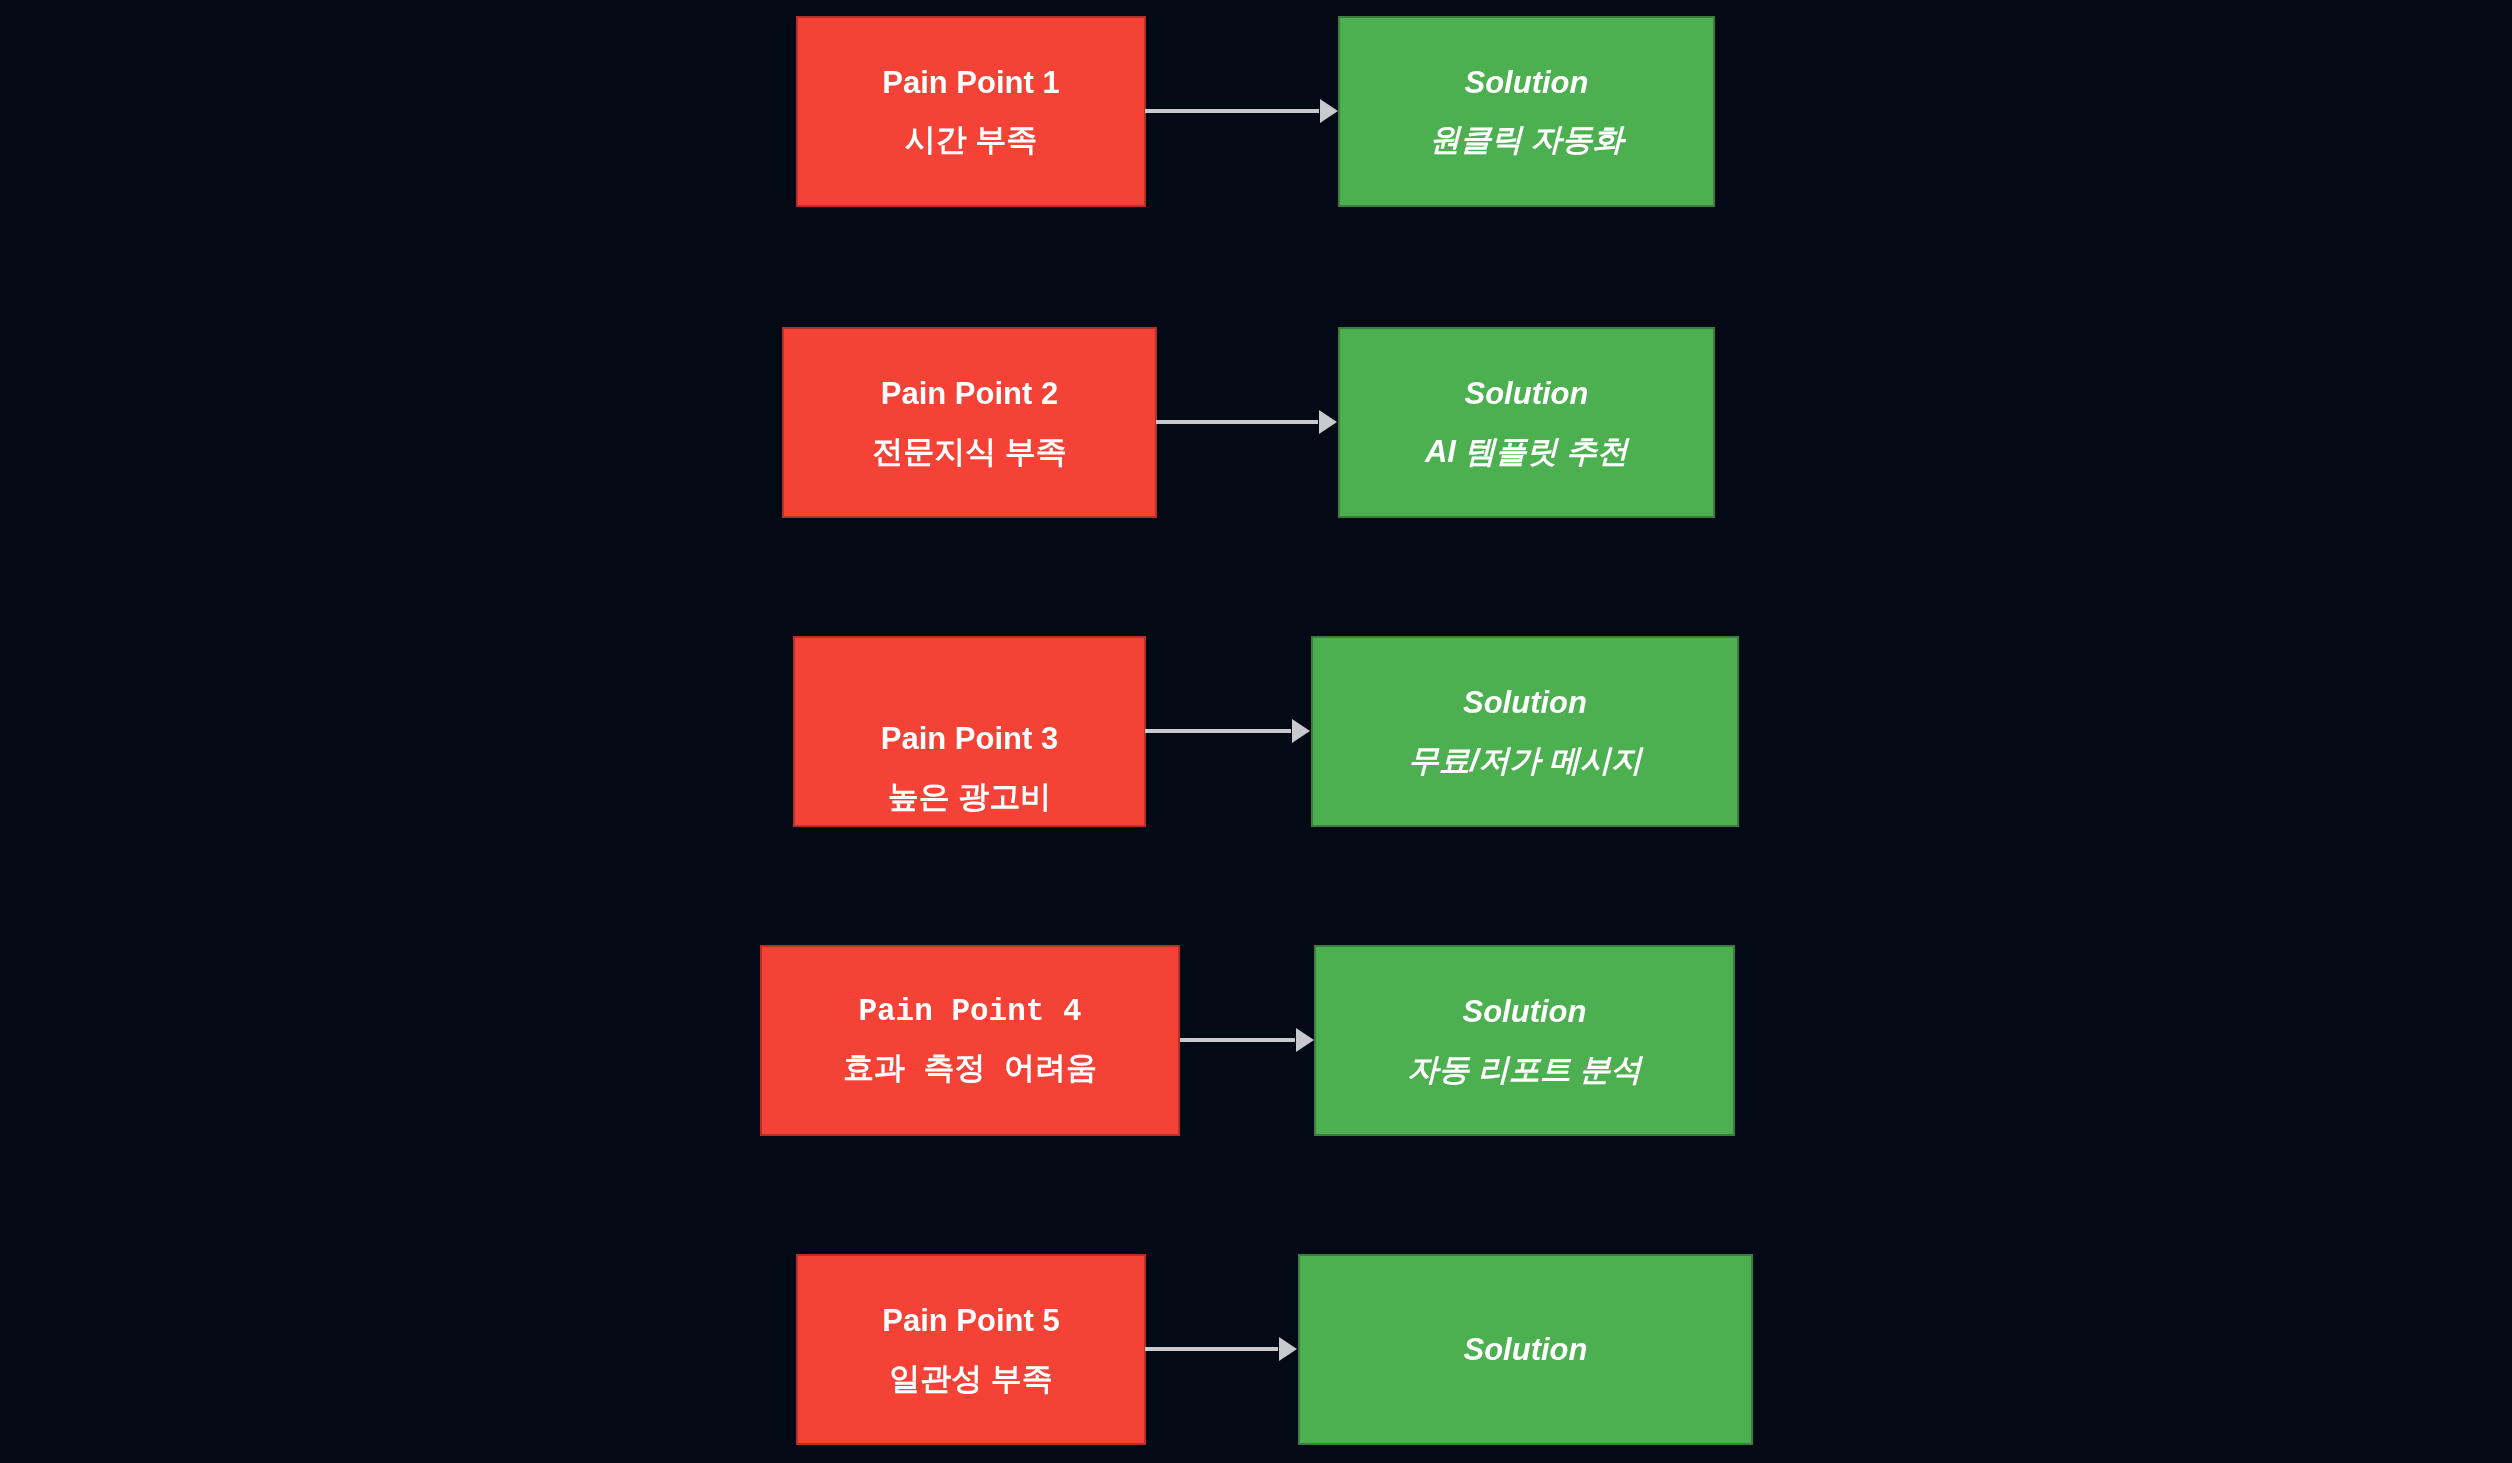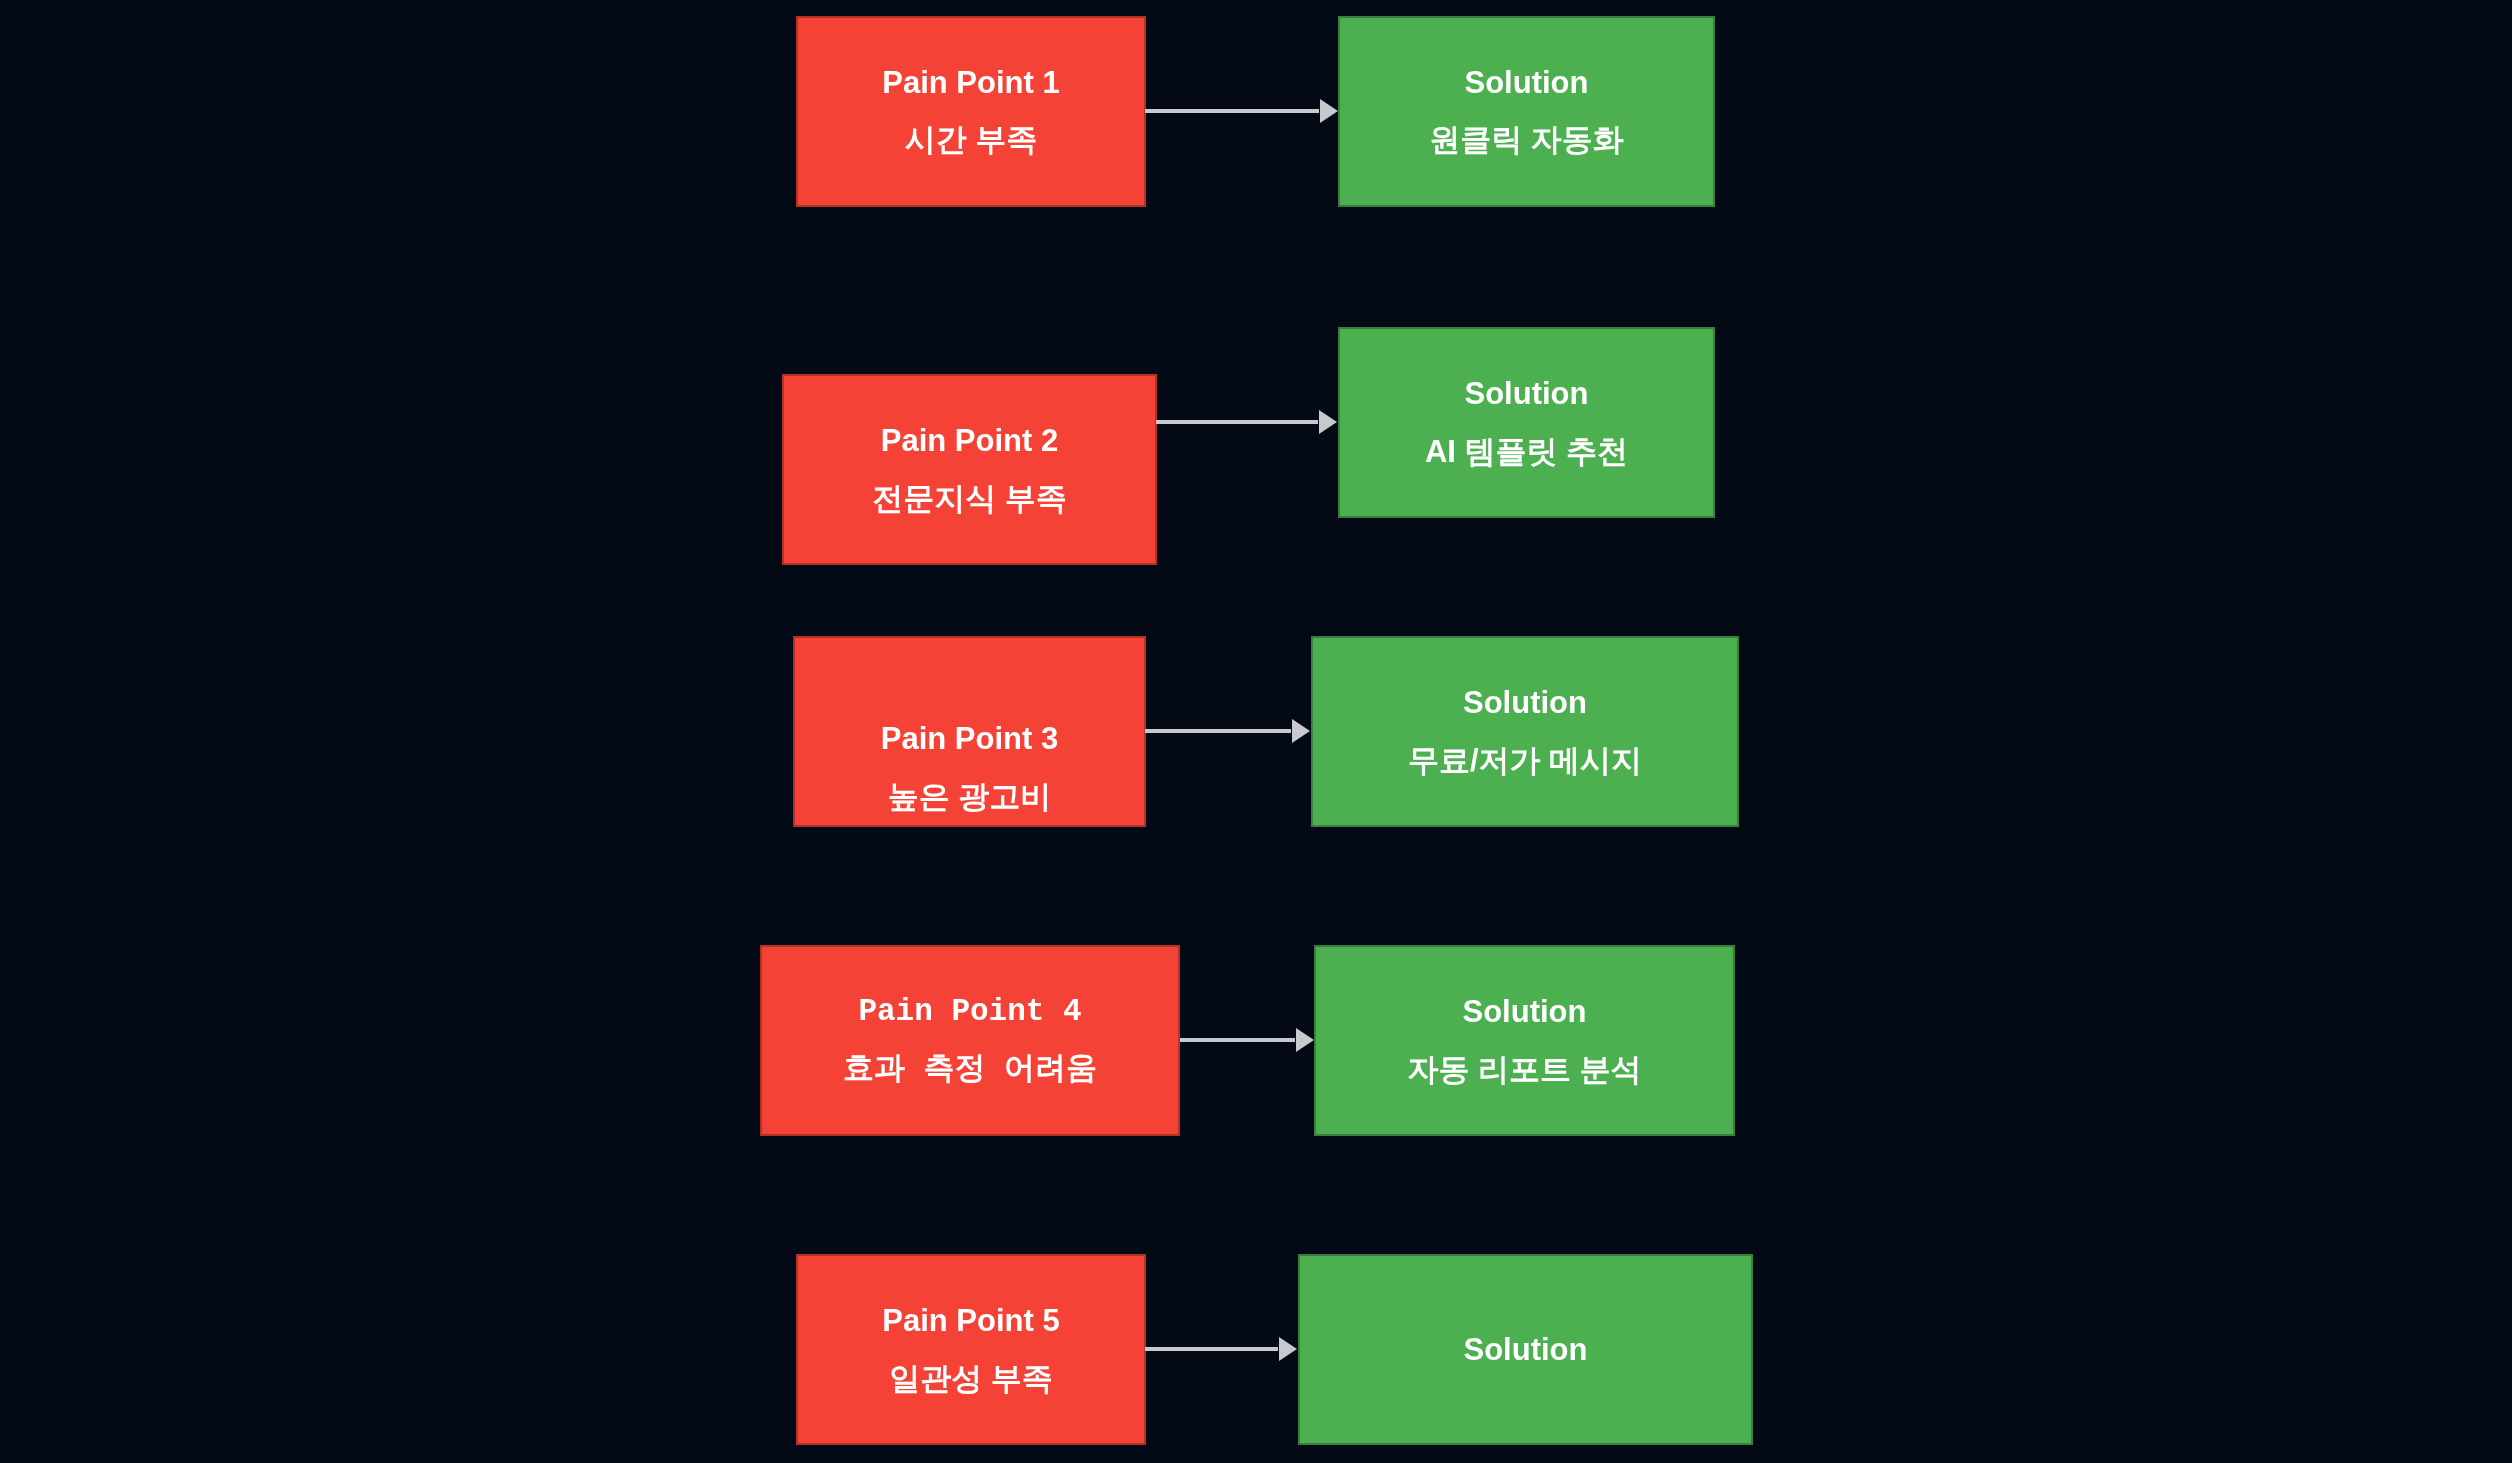--- a/index.html
+++ b/index.html
@@ -32,40 +32,40 @@
     align-items: center;
     justify-content: center;
     text-align: center;
     color: var(--text);
     font-size: 31px;
     font-weight: 700;
     line-height: 1.85;
     border: 2.8px solid;
   }
   .pain { background: var(--pain-fill); border-color: var(--pain-border); }
-  .sol  { background: var(--sol-fill);  border-color: var(--sol-border); }
+  .sol  { background: var(--sol-fill);  border-color: var(--sol-border); font-style: italic; }
   .arrow {
     position: absolute;
     height: 3.7px;
     background: var(--arrow);
   }
   .arrow .head {
     position: absolute;
     right: -18.5px; top: -10.2px;
     width: 0; height: 0;
     border-left: 18.5px solid var(--arrow);
     border-top: 12px solid transparent;
     border-bottom: 12px solid transparent;
   }
   
   .r1 .pain { left: 796px;  top: 15.7px;   width: 350px; }
   .r1 .sol  { left: 1338px; top: 15.7px;   width: 377px; }
   .r1 .arrow{ left: 1145px; top: 109px;  width: 174px; }
 
-  .r2 .pain { left: 782px;  top: 327px;  width: 375px; margin-top: 47px; }
+  .r2 .pain { left: 782px;  top: 327px;  width: 375px; }
   .r2 .sol  { left: 1338px; top: 327px;  width: 377px; }
   .r2 .arrow{ left: 1156px; top: 420px;  width: 162px; }
 
   .r3 .pain { left: 793px;  top: 636px;  width: 353px; justify-content: flex-end; }
   .r3 .sol  { left: 1311px; top: 636px;  width: 428px; }
   .r3 .arrow{ left: 1145px; top: 729px;  width: 146px; }
 
   .r4 .pain { left: 760px;  top: 945px; width: 420px; font-family: Liberation Mono, monospace; }
   .r4 .sol  { left: 1314px; top: 945px; width: 421px; }
   .r4 .arrow{ left: 1180px; top: 1038px; width: 115px; }

